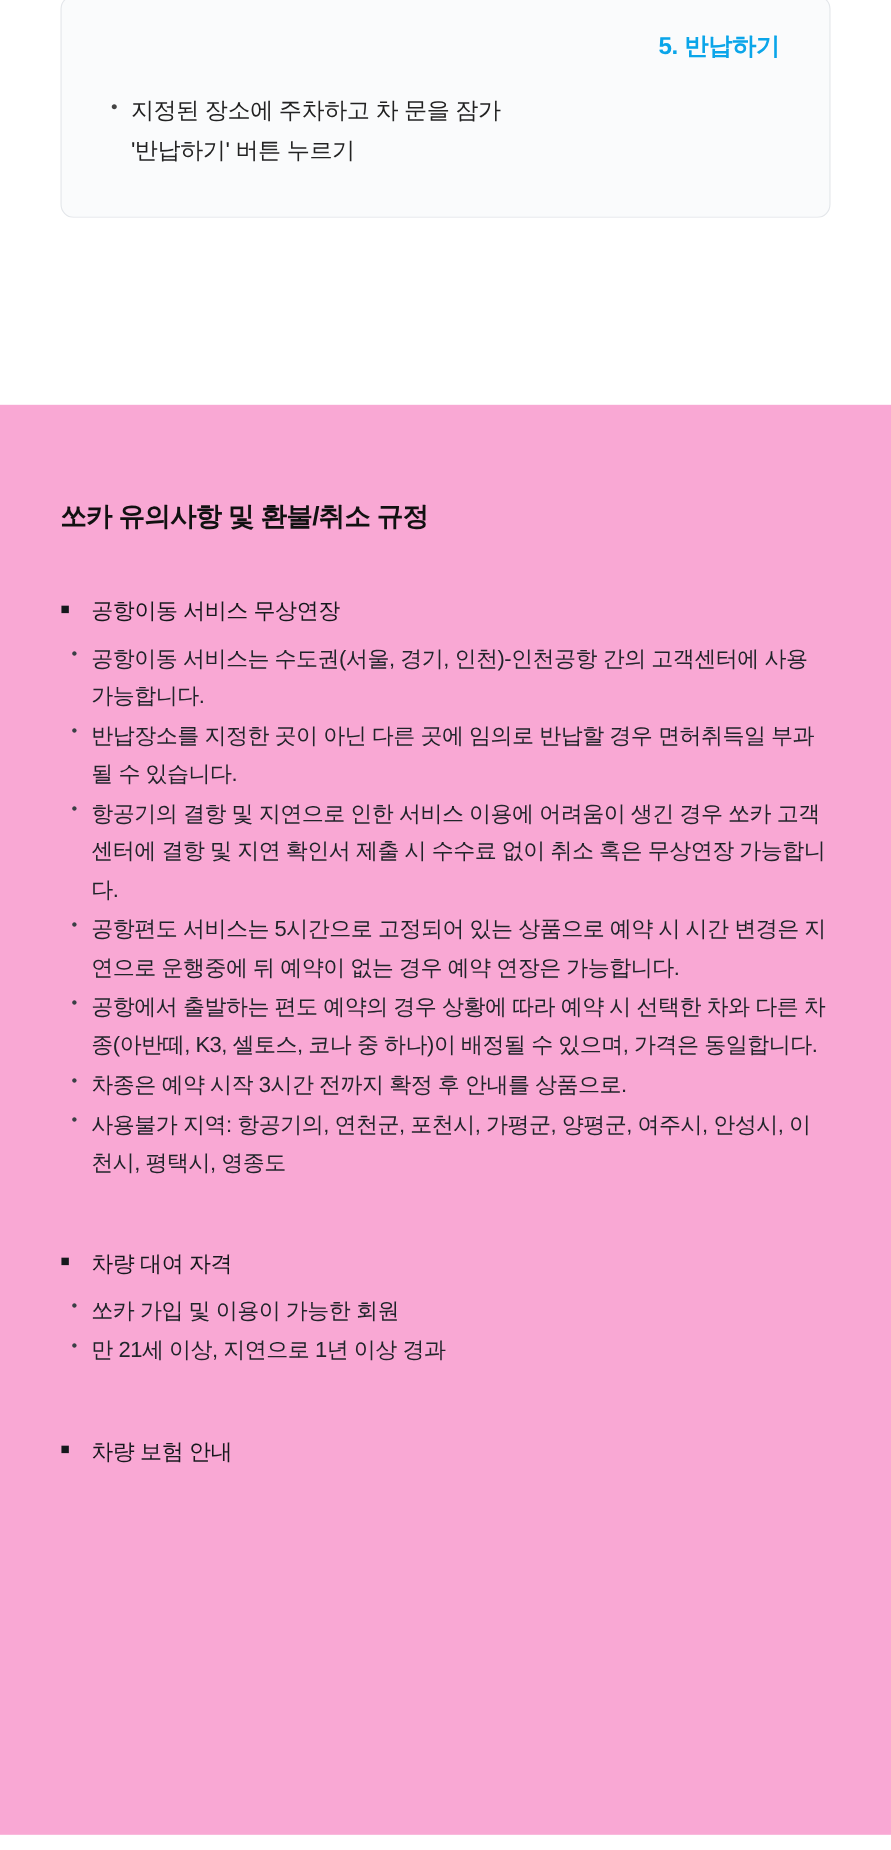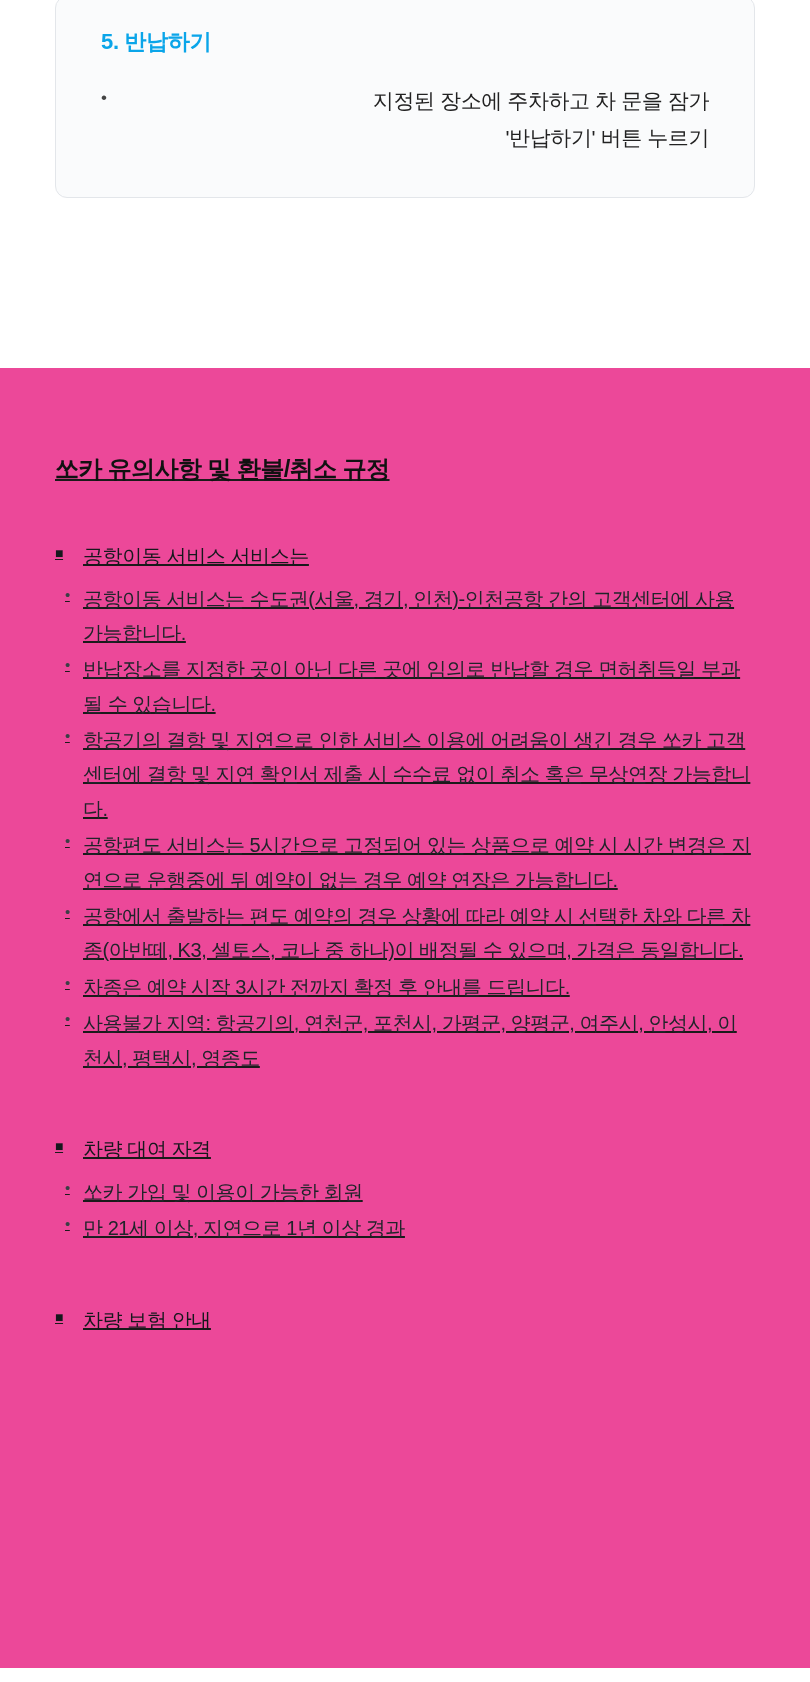--- a/index.html
+++ b/index.html
@@ -28,48 +28,48 @@
     background: #fafbfc;
     padding: 30px 45px 40px 45px;
     margin-top: -4px;
   }
   .step-title {
     font-size: 22px;
     font-weight: bold;
     color: #0aa5e9;
     margin: 0 0 26px 0;
     letter-spacing: -0.3px;
+    text-align: right;
   }
   .step-title .num { color: #0aa5e9; }
   .bullet-line {
     display: flex;
     align-items: flex-start;
     font-size: 21px;
     line-height: 1.75;
     color: #222;
     letter-spacing: -0.4px;
   }
   .bullet-line .dot {
     flex: 0 0 auto;
     width: 18px;
     font-size: 17px;
     line-height: 1.75;
     color: #444;
   }
-  .bullet-line .txt { flex: 1 1 auto; text-align: right; }
+  .bullet-line .txt { flex: 1 1 auto; }
 
   
   .gap-white { height: 170px; background: #ffffff; }
 
   
   .notice-section {
-    background: #ec4899;
+    background: #f9a8d4;
     padding: 85px 55px 40px 55px;
     min-height: 1300px;
-    text-decoration: underline;
   }
   .notice-title {
     font-size: 24px;
     font-weight: bold;
     color: #111;
     margin: 0 0 55px 0;
     letter-spacing: -0.6px;
   }
   .sub-head {
     font-size: 20px;
@@ -136,21 +136,21 @@
 
 <div class="gap-white"></div>
 
 <div class="notice-section">
   <h2 class="notice-title">쏘카 유의사항 및 환불/취소 규정</h2>
 
 
   <div>
     <div class="group-head">
       <span class="sq">■</span>
-      <span>공항이동 서비스 서비스는</span>
+      <span>공항이동 서비스 무상연장</span>
     </div>
 
     <div class="li">
       <span class="dot">•</span>
       <span class="txt">공항이동 서비스는 수도권(서울, 경기, 인천)-인천공항 간의 고객센터에 사용 가능합니다.</span>
     </div>
     <div class="li">
       <span class="dot">•</span>
       <span class="txt">반납장소를 지정한 곳이 아닌 다른 곳에 임의로 반납할 경우 면허취득일 부과될 수 있습니다.</span>
     </div>
@@ -161,21 +161,21 @@
     <div class="li">
       <span class="dot">•</span>
       <span class="txt">공항편도 서비스는 5시간으로 고정되어 있는 상품으로 예약 시 시간 변경은 지연으로 운행중에 뒤 예약이 없는 경우 예약 연장은 가능합니다.</span>
     </div>
     <div class="li">
       <span class="dot">•</span>
       <span class="txt">공항에서 출발하는 편도 예약의 경우 상황에 따라 예약 시 선택한 차와 다른 차종(아반떼, K3, 셀토스, 코나 중 하나)이 배정될 수 있으며, 가격은 동일합니다.</span>
     </div>
     <div class="li">
       <span class="dot">•</span>
-      <span class="txt">차종은 예약 시작 3시간 전까지 확정 후 안내를 드립니다.</span>
+      <span class="txt">차종은 예약 시작 3시간 전까지 확정 후 안내를 상품으로.</span>
     </div>
     <div class="li">
       <span class="dot">•</span>
       <span class="txt">사용불가 지역: 항공기의, 연천군, 포천시, 가평군, 양평군, 여주시, 안성시, 이천시, 평택시, 영종도</span>
     </div>
   </div>
 
   <div class="block-gap"></div>
 
   <div>

